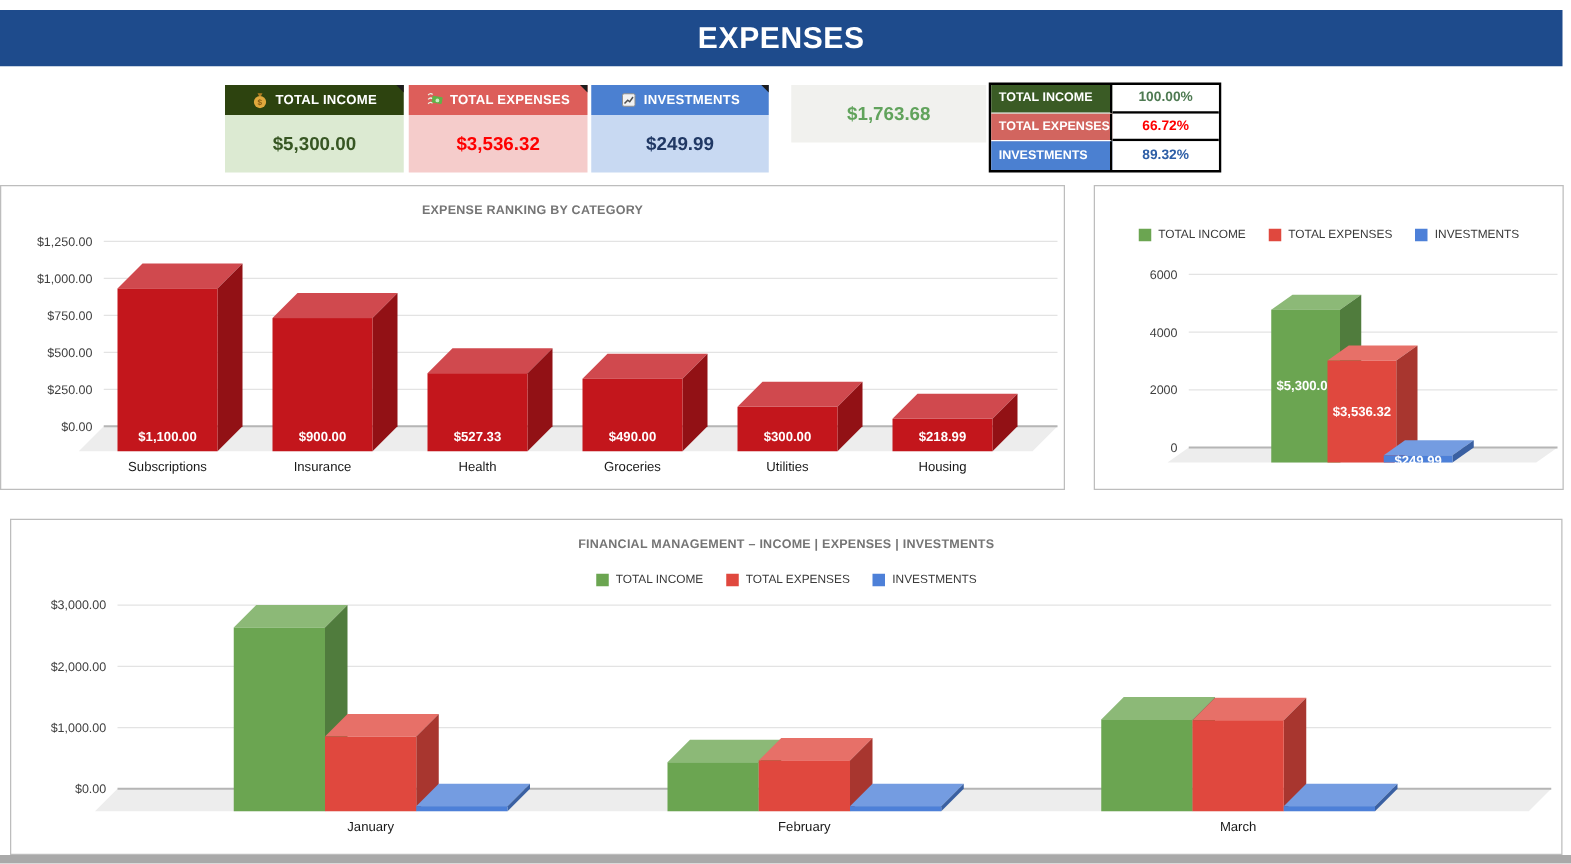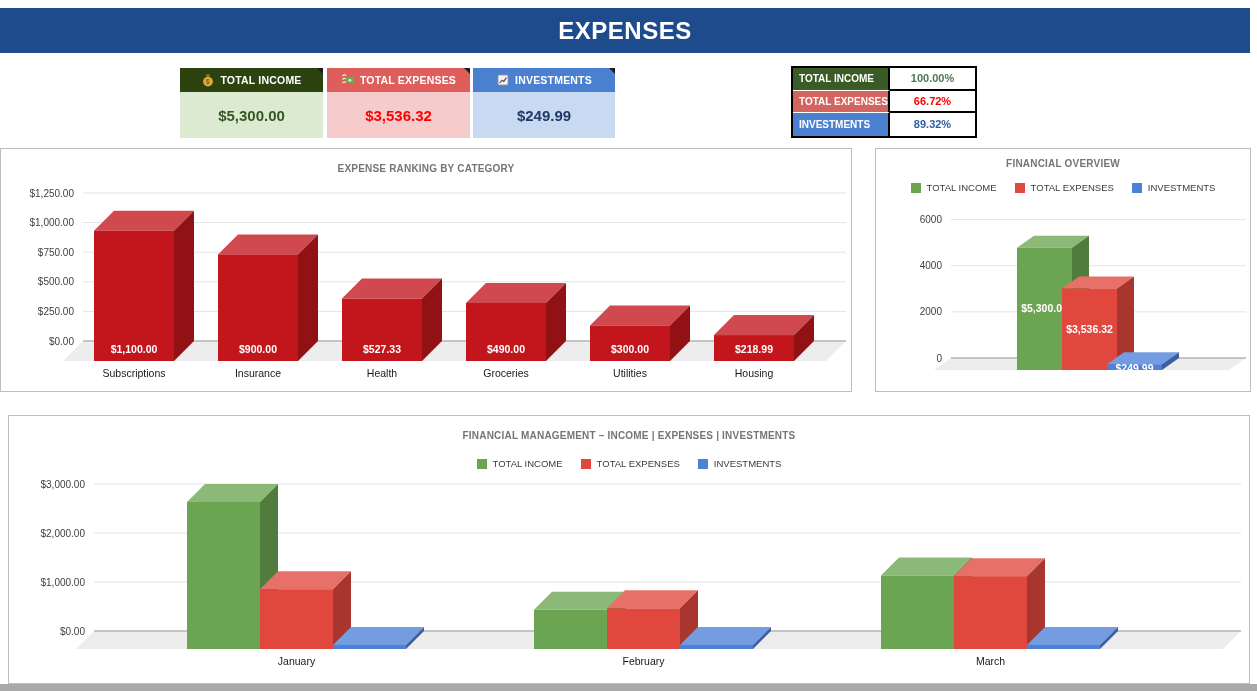--- a/index.html
+++ b/index.html
@@ -118,20 +118,23 @@
       </span>
       <span>INVESTMENTS</span>
       <i class="corner"></i>
     </div>
     <div class="kpi-body">
         <span>$249.99</span>
       </div>
   </div>
 
   <div class="kpi-card card-net">
+    <div class="kpi-body">
+        <span>$1,763.68</span>
+      </div>
   </div>
 
   <div class="ratio-table">
     <div class="ratio-row">
       <div class="ratio-label rl-green">TOTAL INCOME</div>
       <div class="ratio-value rv-green">100.00%</div>
     </div>
     <div class="ratio-row">
       <div class="ratio-label rl-red">TOTAL EXPENSES</div>
       <div class="ratio-value rv-red">66.72%</div>
@@ -208,21 +211,20 @@
         <text x="168.5" y="163.3645" text-anchor="middle" class="dlabel">$5,300.00</text>
         <polygon points="186,139.41709759999998 203,127.41709759999998 258,127.41709759999998 241,139.41709759999998" fill="rgb(231,112,104)"></polygon>
         <polygon points="241,139.41709759999998 258,127.41709759999998 258,209 241,221" fill="rgb(168,54,47)"></polygon>
         <rect x="186" y="139.41709759999998" width="55" height="81.58290240000001" fill="#e0483e"></rect>
         <text x="213.5" y="183.7085488" text-anchor="middle" class="dlabel">$3,536.32</text>
         <polygon points="231,215.2327307 248,203.2327307 303,203.2327307 286,215.2327307" fill="rgb(116,156,225)"></polygon>
         <polygon points="286,215.2327307 303,203.2327307 303,209 286,221" fill="rgb(58,96,162)"></polygon>
         <rect x="231" y="215.2327307" width="55" height="5.767269300000001" fill="#4d80d8"></rect>
         <text x="258.5" y="223" text-anchor="middle" class="dlabel">$249.99</text>
       </svg>
-    <div class="chart-title">FINANCIAL OVERVIEW</div>
     <div class="legend" id="legend-overview">
         <span class="legend-item">
           <span class="legend-sq" style="background: rgb(107, 165, 81);"></span>
           <span>TOTAL INCOME</span>
         </span>
         <span class="legend-item">
           <span class="legend-sq" style="background: rgb(224, 72, 62);"></span>
           <span>TOTAL EXPENSES</span>
         </span>
         <span class="legend-item">

